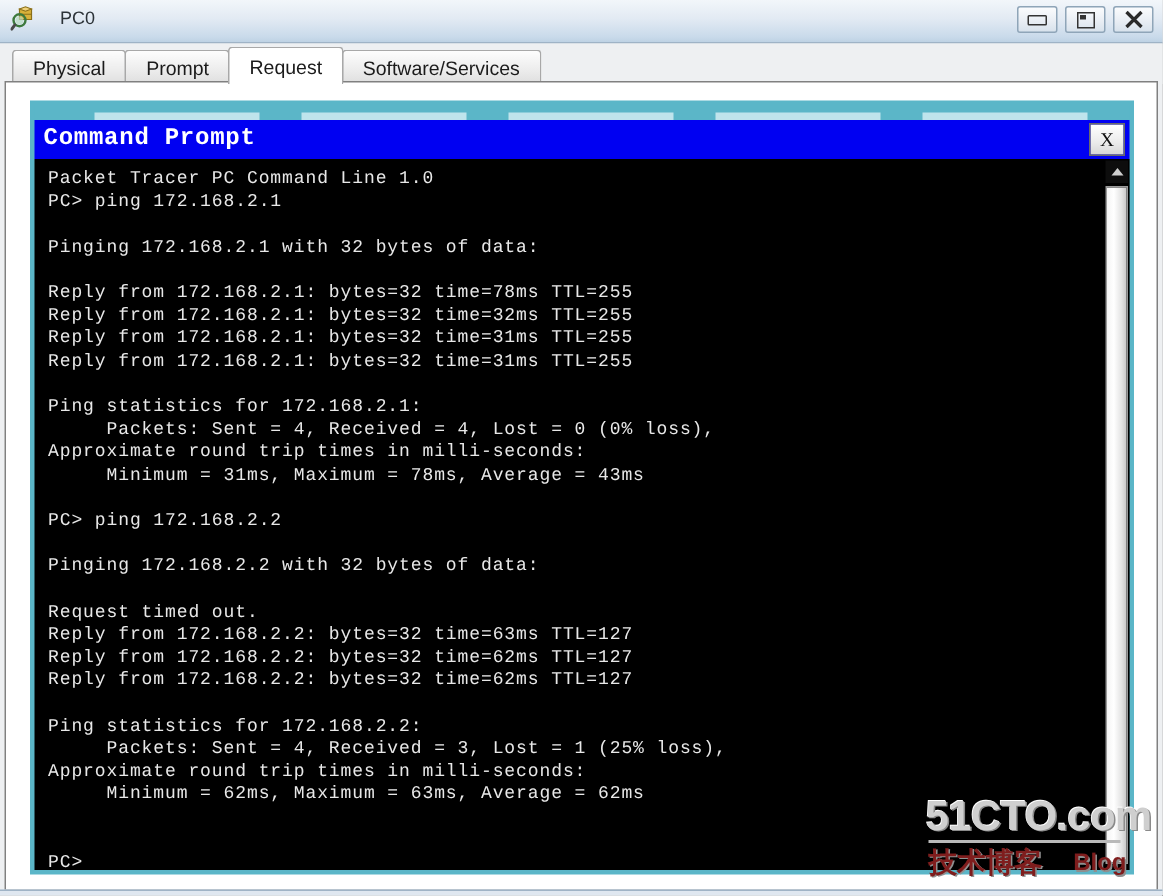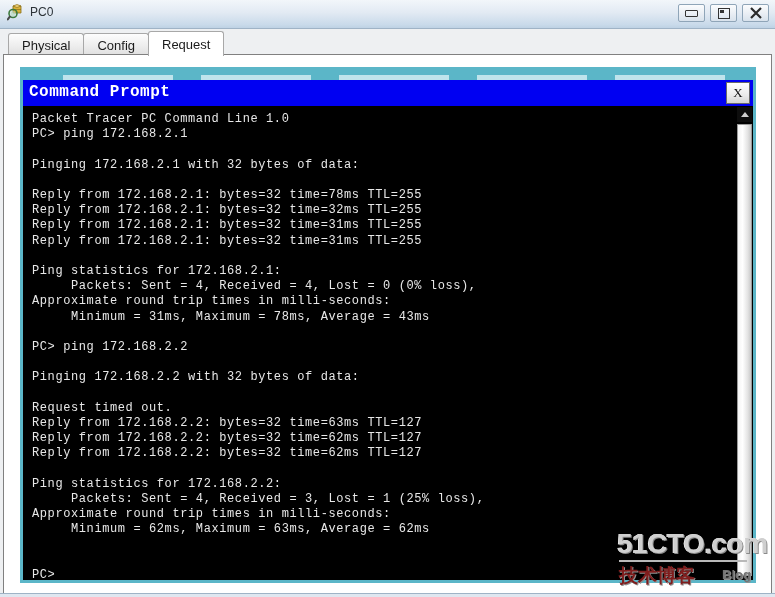--- a/index.html
+++ b/index.html
@@ -31,21 +31,21 @@
     width: 775px; height: 29px;
     background: linear-gradient(to bottom, #f2f6fa 0%, #e2eaf3 45%, #c9daea 88%, #bed2e4 100%);
     border-bottom: 1px solid #9fb3c6;
     box-sizing: border-box;
   }
   #title-bar-left {
     position: absolute;
     left: 7px; top: 4px;
     display: flex;
     align-items: center;
-    gap: 6px;
+    gap: 16px;
   }
   .win-icon {
     width: 17px; height: 17px;
     position: relative;
     display: inline-block;
   }
   .win-title-text {
     font-size: 12px;
     color: #2c3338;
     font-family: "Liberation Sans", sans-serif;
@@ -287,23 +287,23 @@
     font-size: 19px;
     font-weight: bold;
     color: #7f1d1d;
     text-shadow: 1px 1px 0 #909090;
     line-height: 24px;
   }
   #wm-blog {
     position: absolute;
     right: 6px; top: 38px;
     font-family: "Liberation Sans", sans-serif;
-    font-size: 13px;
+    font-size: 16px;
     font-weight: bold;
-    color: #737373;
+    color: #7f1d1d;
     text-shadow: 1px 1px 0 #8f8f8f;
   }
 
   
   #bottom-strip {
     position: absolute;
     left: 0; bottom: 0;
     width: 775px; height: 4px;
     background: #dfe7f0;
     border-top: 1px solid #9fb3c6;
@@ -350,24 +350,27 @@
       </div>
     </div>
   </div>
 
   <div id="tab-strip">
     <div id="tab-list">
       <div class="tab">
         <span>Physical</span>
       </div>
       <div class="tab">
-        <span>Config</span>
+        <span>Prompt</span>
       </div>
       <div class="tab active">
         <span>Request</span>
+      </div>
+      <div class="tab">
+        <span>Software/Services</span>
       </div>
     </div>
   </div>
 
   <div id="content-panel">
 
     <div id="cmd-window">
 
       <div id="cmd-topband">
         <span class="band-seg" style="left:40px;  width:110px;"></span>

